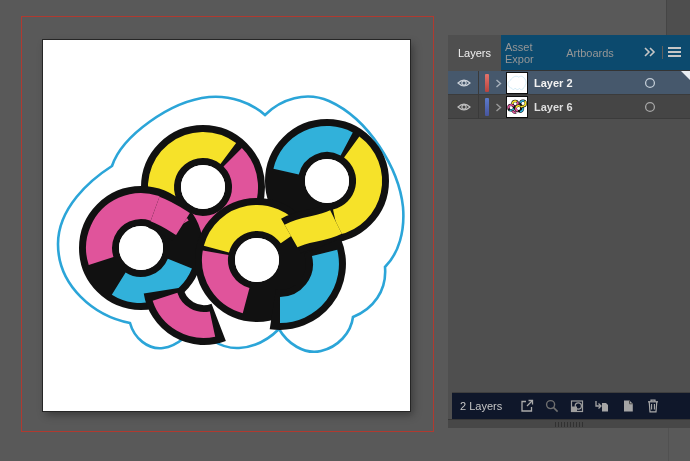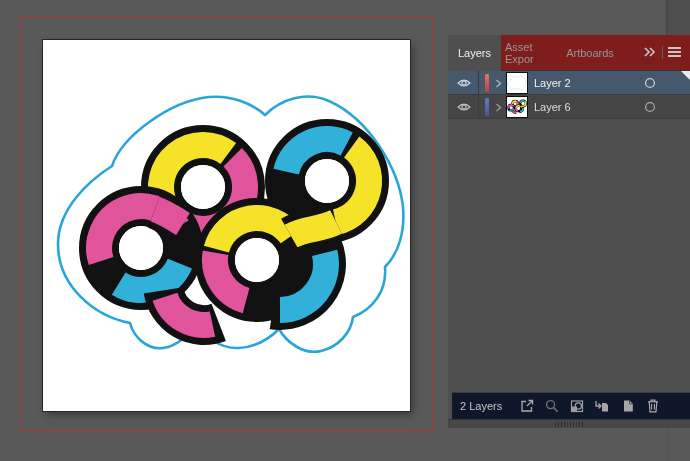--- a/index.html
+++ b/index.html
@@ -12,33 +12,33 @@
   .artboard{position:absolute;left:43px;top:40px;width:367px;height:371px;background:#FFFFFF;
             box-shadow:0 0 0 1px #262626, 3px 4px 8px rgba(0,0,0,.35);}
   .artboard svg{position:absolute;left:0;top:0;}
   
   .dock-top{position:absolute;left:666px;top:0;width:24px;height:35px;background:#4E4E4E;border-left:1px solid #454545;}
   .dock-strip{position:absolute;left:682px;top:119px;width:8px;height:273px;background:#4C4C4C;border-left:1px solid #3E3E3E;}
   .dock-strip .mark{position:absolute;left:1px;width:6px;height:1px;background:#3E3E3E;}
   .dock-vline{position:absolute;left:668px;top:428px;width:1px;height:33px;background:#515151;}
   
   .panel{position:absolute;left:448px;top:35px;width:242px;height:393px;background:#4F4F4F;font-size:11px;}
-  .tabbar{position:absolute;left:0;top:0;width:242px;height:36px;background:#7f1d1d;border-bottom:1px solid #343434;}
+  .tabbar{position:absolute;left:0;top:0;width:242px;height:36px;background:#0c4a6e;border-bottom:1px solid #343434;}
   .tab-active{position:absolute;left:0;top:0;height:36px;width:53px;background:#4F4F4F;
               color:#F1F1F1;display:flex;align-items:center;justify-content:center;}
   .tab{position:absolute;top:0;height:36px;display:flex;align-items:center;color:#969696;} 
   .tabbar .t2{left:57px;width:56px;justify-content:center;}
   .tabbar .t3{left:116px;width:50px;justify-content:center;}
   .tab-chevrons{position:absolute;left:195px;top:10px;width:14px;height:14px;}
   .tab-sep{position:absolute;left:214px;top:11px;width:1px;height:13px;background:#5E5E5E;}
   .tab-menu{position:absolute;left:220px;top:12px;width:13px;height:11px;}
   .tab-menu i{display:block;height:2px;background:#C6C6C6;margin-bottom:2px;}
   
   .rows{position:absolute;left:0;top:36px;width:242px;}
-  .lrow{position:relative;width:242px;height:24px;background:#454545;border-bottom:1px solid #3B3B3B;}
+  .lrow{position:relative;width:242px;height:24px;background:#454545;border-bottom:1px solid #3B3B3B;font-weight:bold;}
   .lrow.selected{background:#46586C;}
   .eye{position:absolute;left:9px;top:7px;width:14px;height:10px;cursor:pointer;}
   .colsep{position:absolute;left:30px;top:0;width:1px;height:24px;background:#3A3A3A;}
   .cbar{position:absolute;left:37px;top:3px;width:4px;height:18px;border-radius:1px;}
   .disc{position:absolute;left:47px;top:8px;width:7px;height:9px;}
   .thumb{position:absolute;left:58px;top:1px;width:22px;height:22px;background:#FFFFFF;border:1px solid #0E0E0E;overflow:hidden;}
   .thumb svg{display:block;}
   .lname{position:absolute;left:86px;top:6px;color:#DEDEDE;}
   .lrow.selected .lname{color:#F2F2F2;}
   .target{position:absolute;left:196px;top:6px;width:12px;height:12px;}

